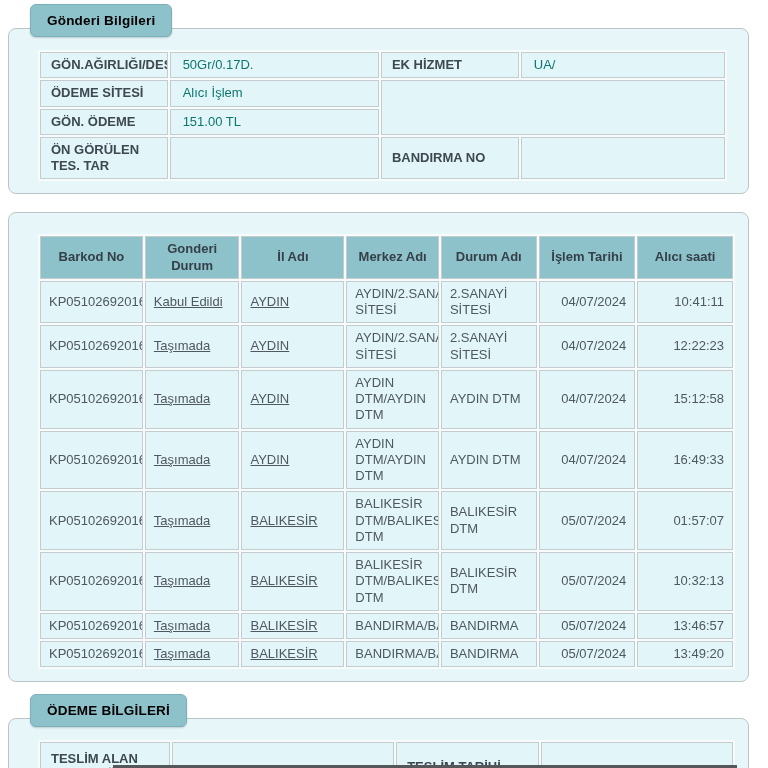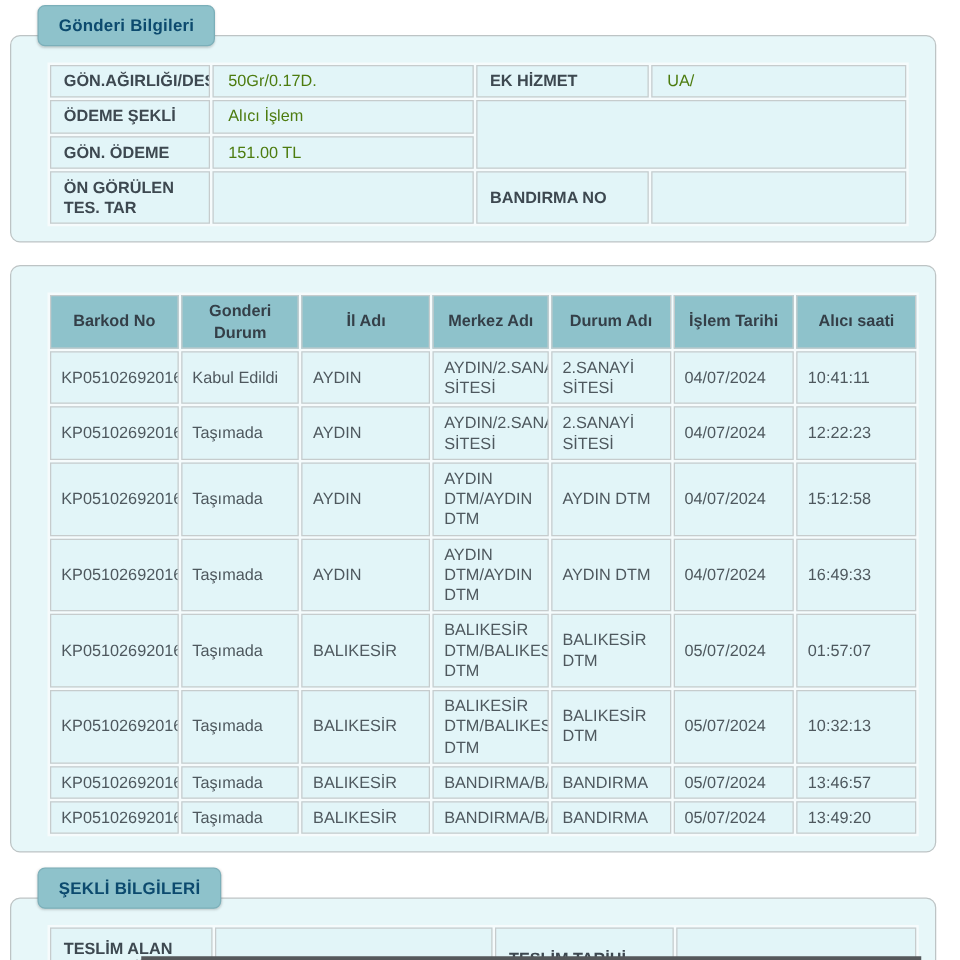--- a/index.html
+++ b/index.html
@@ -10,21 +10,21 @@
     font-size:13px;color:#4e585e;
   }
   .page{padding:4px 19px 0 8px;}
   section{display:block;}
   .sec-movements{margin-top:18px;}
   .sec-delivery{margin-top:12px;}
   .tab{
     display:inline-block;position:relative;z-index:2;
     margin-left:22px;margin-bottom:-15px;
     background:#8ec2cb;border:1px solid #7bafb9;border-radius:6px;
-    padding:8px 16px;font-weight:bold;font-size:13.5px;color:#0c4a6e;
+    padding:8px 16px;font-weight:bold;font-size:13.5px;color:#000000;
     box-shadow:0 1px 2px rgba(0,0,0,0.18);
     letter-spacing:.2px;
   }
   .panel{
     position:relative;z-index:1;
     background:#e7f7f9;border:1px solid #bdc4c5;border-radius:8px;
     padding:21px 10px 12px 29px;
   }
   table.grid{
     border-collapse:separate;border-spacing:2px;
@@ -38,26 +38,26 @@
   .grid th{
     background:#8ec2cb;color:#343f48;font-weight:bold;
     text-align:center;padding:4px 2px;height:32px;
   }
   
   .info-grid{width:689px;}
   .info-grid td{height:16px;}
   .del-grid{width:697px;}
   .del-grid td{height:40px;}
   td.lbl{font-weight:bold;color:#3d4850;padding-left:10px;}
-  td.val{color:#4d7c0f;padding-left:12px;}
+  td.val{color:#0f766e;padding-left:12px;}
   
   .mov-grid{width:697px;}
   .mov-grid td{color:#4e585e;}
-  .c-barcode,.c-date,.c-time{text-align:left;padding-left:2px;padding-right:2px;}
-  .c-status,.c-city{padding-left:11px;}
+  .c-barcode,.c-date,.c-time{text-align:right;padding-left:2px;padding-right:2px;}
+  .c-status,.c-city{padding-left:11px;text-decoration:underline;}
   .c-center,.c-branch{white-space:pre;padding-left:9px;padding-right:1px;}
   .bottom-strip{
     position:absolute;left:113px;top:765px;width:624px;height:3px;
     background:#55585b;z-index:6;
   }
 </style>
 </head>
 <body>
 
 <div class="page">
@@ -73,21 +73,21 @@
             <col style="width:200px">
           </colgroup>
         <tbody>
             <tr>
           <td class="lbl">GÖN.AĞIRLIĞI/DESİ</td>
           <td class="val">50Gr/0.17D.</td>
           <td class="lbl">EK HİZMET</td>
           <td class="val">UA/</td>
         </tr>
         <tr>
-          <td class="lbl">ÖDEME ŞEKLİ</td>
+          <td class="lbl">ÖDEME SİTESİ</td>
           <td class="val">Alıcı İşlem</td>
           <td class="val" colspan="2" rowspan="2"></td>
         </tr>
         <tr>
           <td class="lbl">GÖN. ÖDEME</td>
           <td class="val">151.00 TL</td>
         </tr>
         <tr>
           <td class="lbl">ÖN GÖRÜLEN TES. TAR</td>
           <td class="val"></td>
@@ -208,21 +208,21 @@
               <td class="c-branch">BANDIRMA</td>
               <td class="c-date">05/07/2024</td>
               <td class="c-time">13:49:20</td>
             </tr>
           </tbody>
       </table>
     </div>
   </section>
 
   <section class="sec-delivery">
-    <div class="tab">ŞEKLİ BİLGİLERİ</div>
+    <div class="tab">ÖDEME BİLGİLERİ</div>
     <div class="panel">
       <table class="grid del-grid">
         <colgroup>
             <col style="width:127px">
             <col style="width:218px">
             <col style="width:140px">
             <col style="width:188px">
           </colgroup>
         <tbody>
             <tr>

